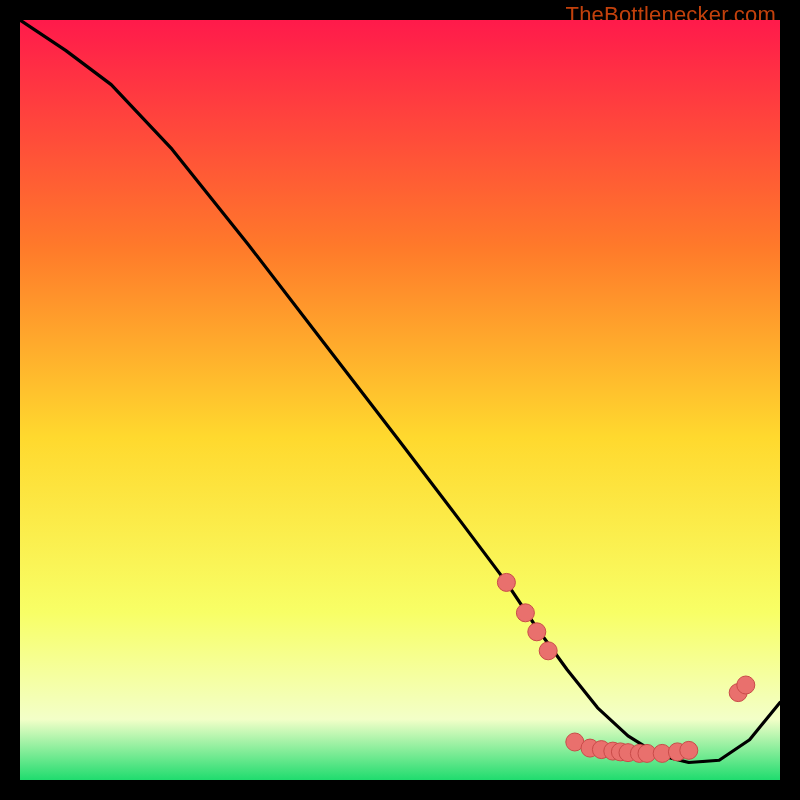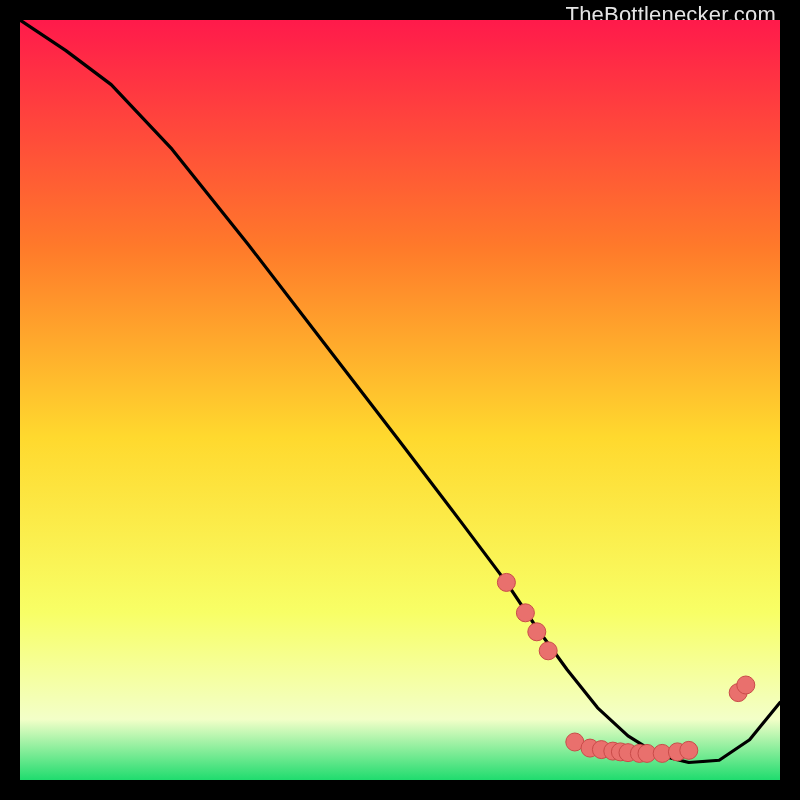--- a/index.html
+++ b/index.html
@@ -23,21 +23,21 @@
     position: absolute;
     left: 0;
     top: 0;
     width: 760px;
     height: 760px;
   }
   .watermark {
     position: absolute;
     top: 2px;
     right: 24px;
-    color: #e5e5e5;
+    color: #c2410c;
     font-size: 22px;
     font-weight: 500;
     letter-spacing: 0.2px;
   }
   svg {
     display: block;
   }
 </style>
 </head>
 <body>

